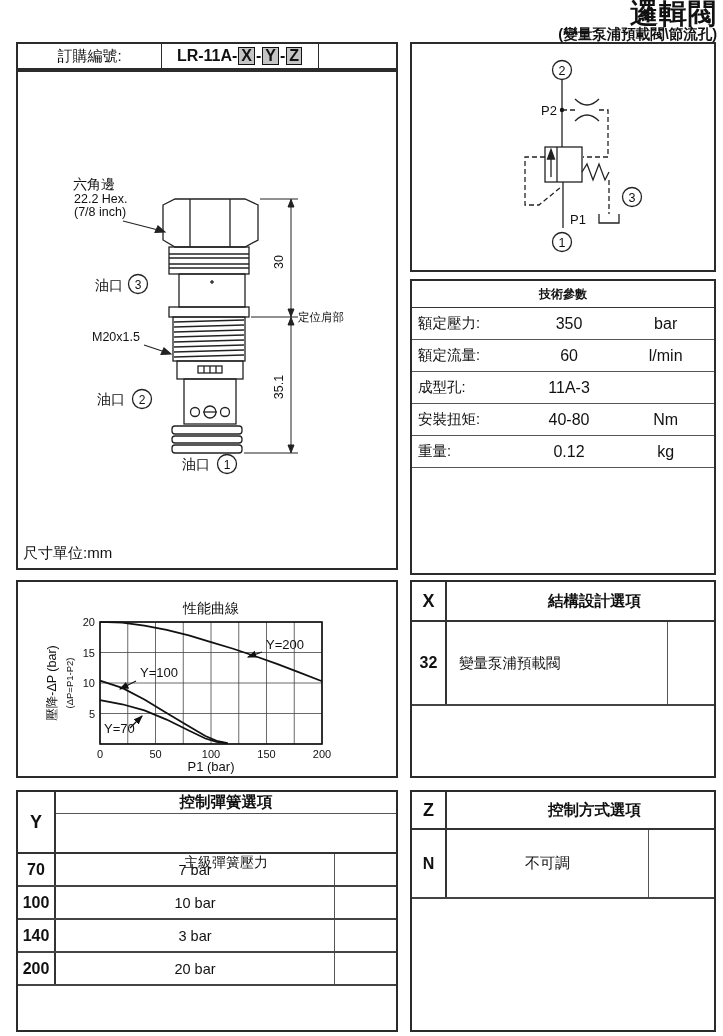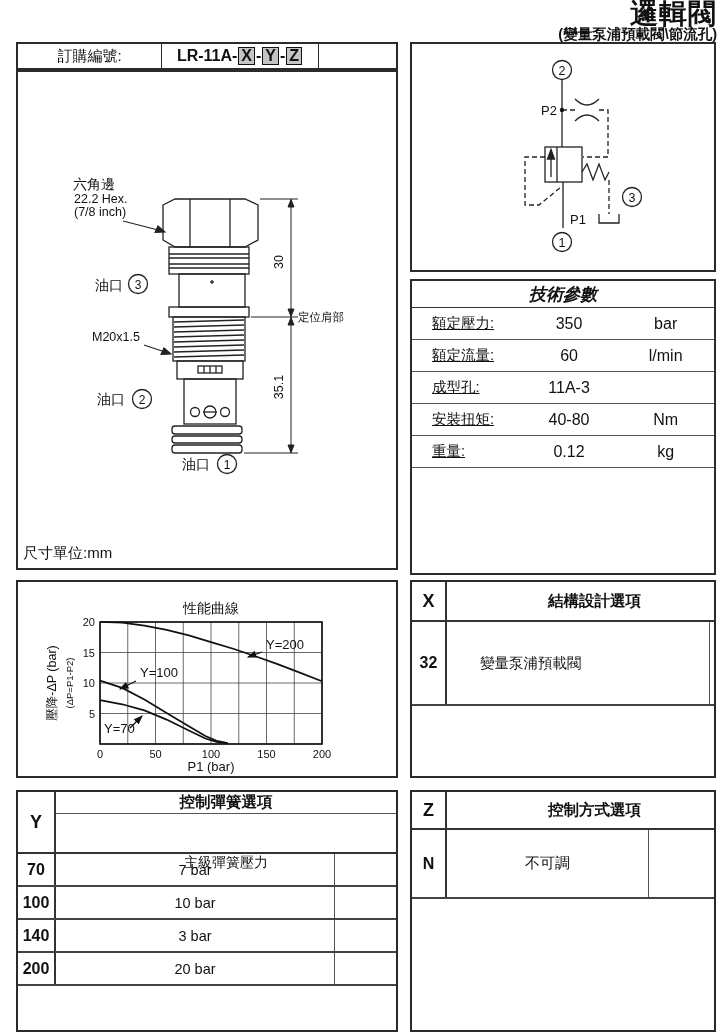--- a/index.html
+++ b/index.html
@@ -20,42 +20,42 @@
   .drawing{left:16px;top:70px;width:382px;height:500px;}
   .symbol{left:410px;top:42px;width:306px;height:230px;}
   .tech{left:410px;top:279px;width:306px;height:296px;}
   .perf{left:16px;top:580px;width:382px;height:198px;}
   .xopt{left:410px;top:580px;width:306px;height:198px;}
   .yopt{left:16px;top:790px;width:382px;height:242px;}
   .zopt{left:410px;top:790px;width:306px;height:242px;}
   .units-note{position:absolute;left:5px;bottom:5px;font-size:15px;text-align:center;}
   
   .tech-head{height:26px;display:flex;align-items:center;justify-content:center;
-             font-weight:bold;font-size:17px;border-bottom:1.5px solid #333;font-style:italic;}
+             font-weight:bold;font-size:12px;border-bottom:1.5px solid #333;}
   .tech-row{height:31px;display:flex;align-items:center;border-bottom:1.5px solid #555;font-size:14.5px;}
-  .tech-row .tl{width:36%;padding-left:20px;box-sizing:border-box;text-decoration:underline;}
+  .tech-row .tl{width:36%;padding-left:6px;box-sizing:border-box;}
   .tech-row .tv{width:32%;text-align:center;font-size:16px;}
   .tech-row .tu{width:32%;text-align:center;font-size:16px;}
   
   .opt-head{display:flex;align-items:stretch;border-bottom:2px solid #333;}
   .opt-head .oc{display:flex;align-items:center;justify-content:center;font-weight:bold;font-size:18px;
                 border-right:2px solid #333;box-sizing:border-box;}
   .opt-head .ot{flex:1;display:flex;align-items:center;justify-content:center;font-weight:bold;font-size:15.5px;margin-left:28px;}
   .opt-row{display:flex;align-items:stretch;border-bottom:2px solid #444;}
   .opt-row .oc{display:flex;align-items:center;justify-content:center;font-weight:bold;font-size:16px;
                border-right:2px solid #333;box-sizing:border-box;}
   .opt-row .od{display:flex;align-items:center;box-sizing:border-box;font-size:14.5px;}
   .opt-row .on{border-left:1.5px solid #555;box-sizing:border-box;}
   .opt-rest{display:flex;align-items:stretch;flex:1;}
   .opt-rest .oc{border-right:2px solid #333;box-sizing:border-box;}
   
   .xopt .oc,.zopt .oc{width:35px;}
   .yopt .oc{width:38px;}
   .xopt .opt-head{height:38px;}
-  .xopt .opt-row{height:82px;gap:21px;}
+  .xopt .opt-row{height:82px;}
   .xopt .od{width:220px;padding-left:12px;}
   .xopt .on{flex:1;}
   .zopt .opt-head{height:36px;}
   .zopt .opt-row{height:67px;}
   .zopt .od{width:201px;justify-content:center;font-size:15px;}
   .zopt .on{flex:1;}
   .yopt-headwrap{display:flex;height:60px;border-bottom:2px solid #333;}
   .yopt-headwrap .oc{width:38px;display:flex;align-items:center;justify-content:center;
                      font-weight:bold;font-size:18px;border-right:2px solid #333;box-sizing:border-box;}
   .yopt-headcol{flex:1;display:flex;flex-direction:column;gap:40px;}

